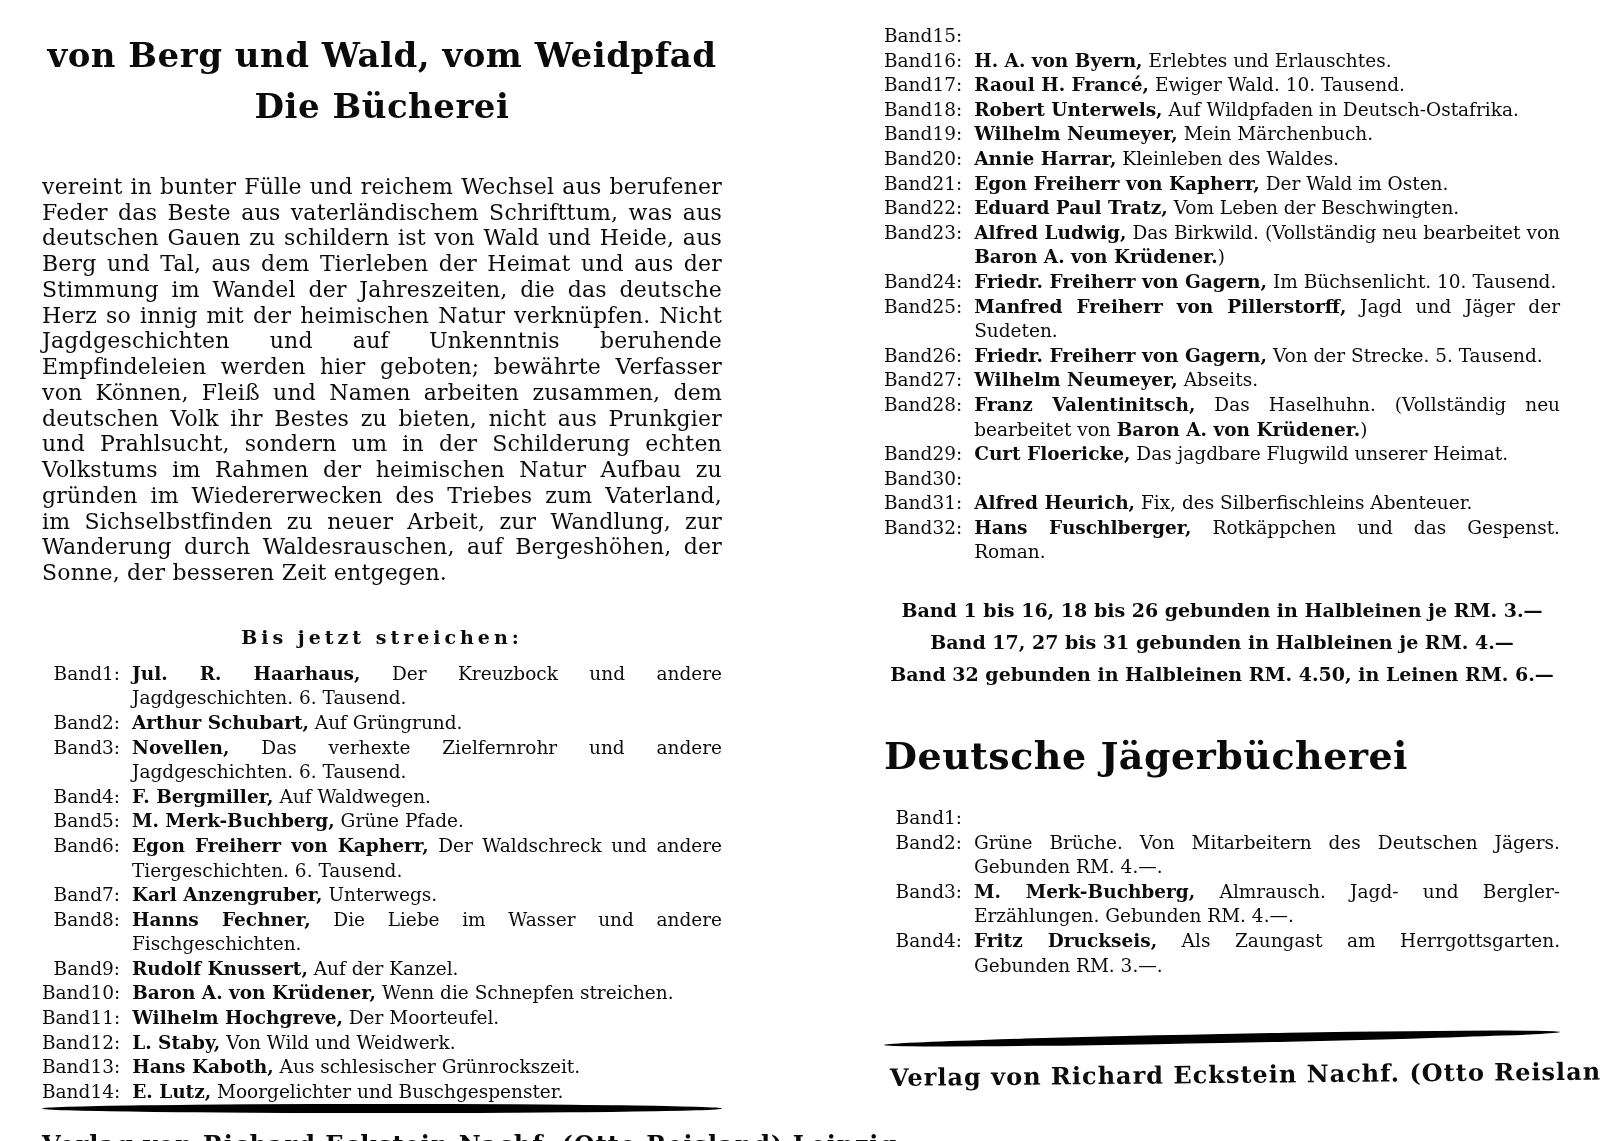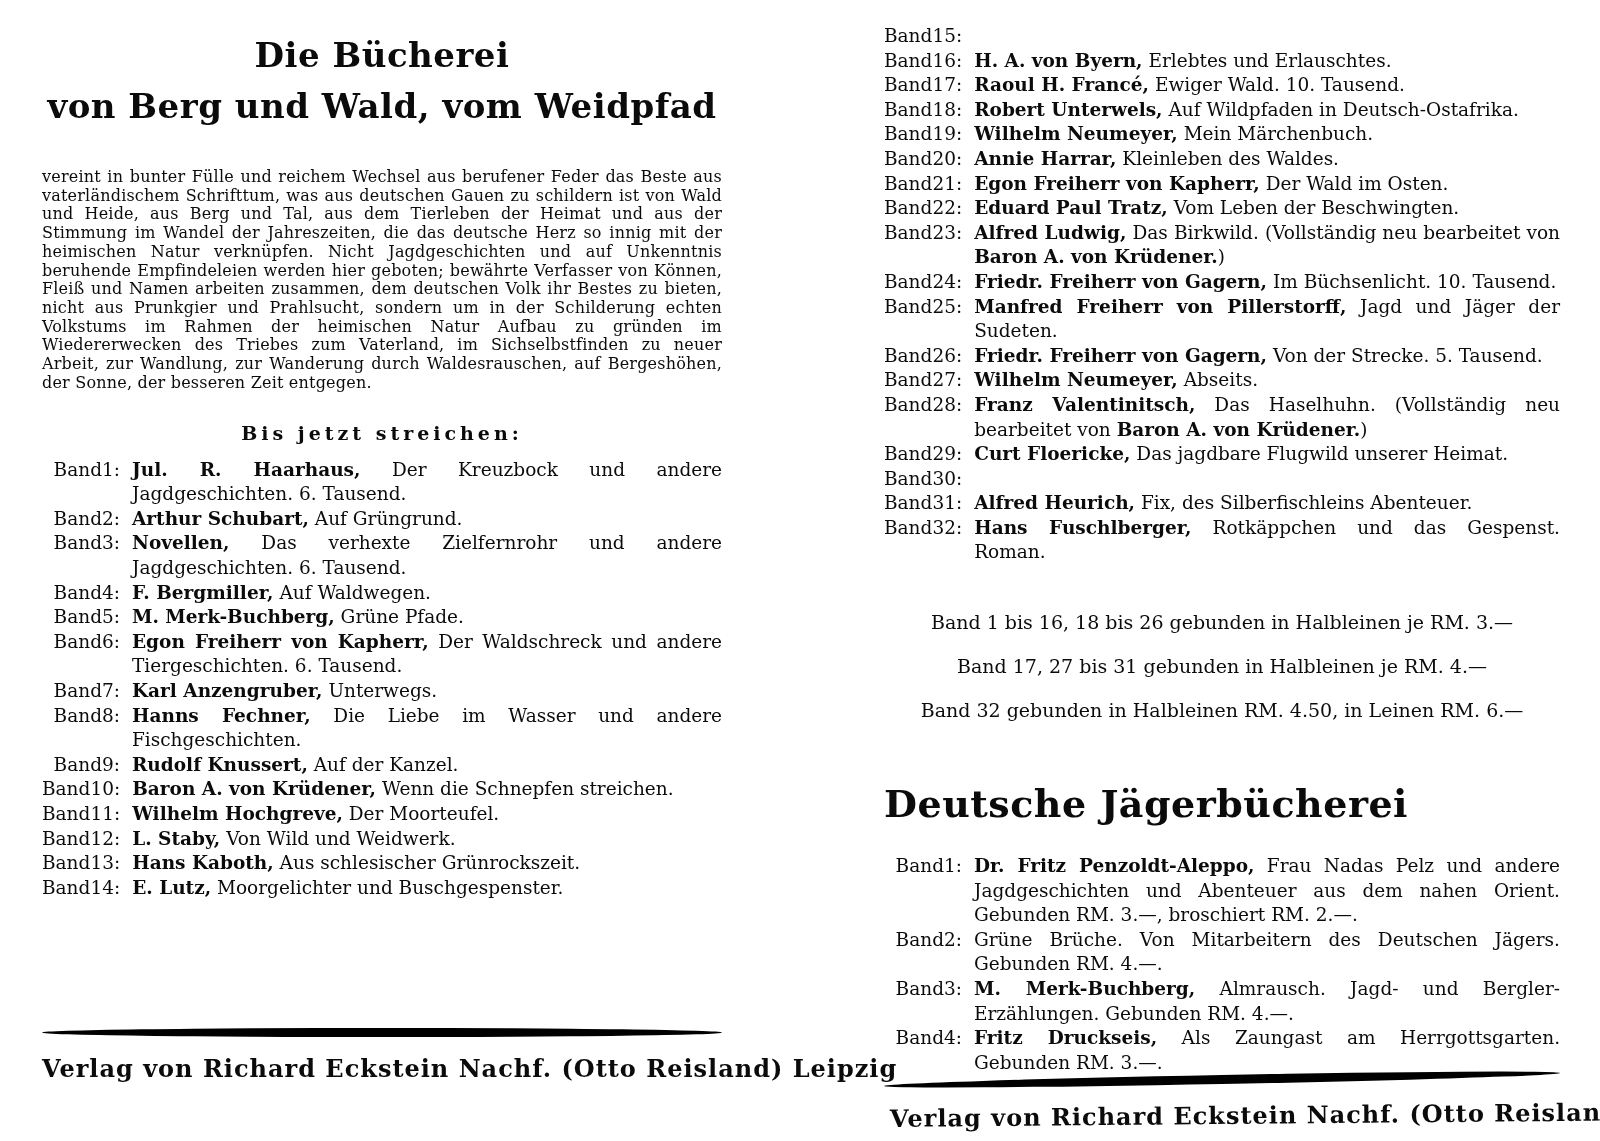--- a/index.html
+++ b/index.html
@@ -29,25 +29,25 @@
   
   .main-title {
     text-align: center;
     font-weight: bold;
     font-size: 34px;
     line-height: 1.5;
     letter-spacing: 0.5px;
     margin: 4px 0 20px 0;
   }
   .intro {
-    font-size: 16px;
+    font-size: 22px;
     line-height: 1.17;
     text-align: justify;
     letter-spacing: 0.2px;
-    margin-bottom: 21px;
+    margin-bottom: 32px;
   }
   .list-heading {
     text-align: center;
     font-weight: bold;
     font-size: 19px;
     letter-spacing: 4px;
     margin: 8px 0 14px 0;
   }
 
   
@@ -59,21 +59,21 @@
     padding-right: 12px;
     display: flex;
     justify-content: flex-end;
     white-space: nowrap;
   }
   .band-text { flex: 1; text-align: justify; }
   .bold { font-weight: bold; }
 
   
   .price-block { margin: 24px 0 6px 0; text-align: center; font-size: 19px; }
-  .price-line  { margin: 22px 0; }
+  .price-line  { margin: 10px 0; font-weight: bold; }
   .section-title {
     text-align: left;
     font-weight: bold;
     font-size: 38px;
     margin: 32px 0 28px 0;
     letter-spacing: 0.5px;
   }
 
   
   .footer-block { margin-top: auto; }
@@ -93,22 +93,22 @@
   }
   .page-right .publisher { text-align: left; padding-left: 6px; }
 </style>
 </head>
 <body>
 
 <div class="spread">
 
   <div class="page page-left">
     <div class="main-title">
+      <div>von Berg und Wald, vom Weidpfad</div>
       <div>Die Bücherei</div>
-      <div>von Berg und Wald, vom Weidpfad</div>
     </div>
 
     <p class="intro">vereint in bunter Fülle und reichem Wechsel aus berufener Feder das Beste aus vaterländischem Schrifttum, was aus deutschen Gauen zu schildern ist von Wald und Heide, aus Berg und Tal, aus dem Tierleben der Heimat und aus der Stimmung im Wandel der Jahreszeiten, die das deutsche Herz so innig mit der heimischen Natur verknüpfen. Nicht Jagdgeschichten und auf Unkenntnis beruhende Empfindeleien werden hier geboten; bewährte Verfasser von Können, Fleiß und Namen arbeiten zusammen, dem deutschen Volk ihr Bestes zu bieten, nicht aus Prunkgier und Prahlsucht, sondern um in der Schilderung echten Volkstums im Rahmen der heimischen Natur Aufbau zu gründen im Wiedererwecken des Triebes zum Vaterland, im Sichselbstfinden zu neuer Arbeit, zur Wandlung, zur Wanderung durch Waldesrauschen, auf Bergeshöhen, der Sonne, der besseren Zeit entgegen.</p>
 
     <div class="list-heading">Bis jetzt streichen:</div>
 
     <div class="band-list">
         <div class="band-row">
           <span class="band-label">
             <span>Band</span>
@@ -350,21 +350,20 @@
       </div>
 
     <div class="section-title">Deutsche Jägerbücherei</div>
 
     <div class="band-list">
         <div class="band-row">
           <span class="band-label">
             <span>Band</span>
             <span>1:</span>
           </span>
-          <span class="band-text"><span class="bold">Dr. Fritz Penzoldt-Aleppo,</span><span> Frau Nadas Pelz und andere Jagdgeschichten und Abenteuer aus dem nahen Orient. Gebunden RM. 3.—, broschiert RM. 2.—.</span></span>
         </div>
         <div class="band-row">
           <span class="band-label">
             <span>Band</span>
             <span>2:</span>
           </span>
           <span class="band-text"><span>Grüne Brüche. Von Mitarbeitern des Deutschen Jägers. Gebunden RM. 4.—.</span></span>
         </div>
         <div class="band-row">
           <span class="band-label">

